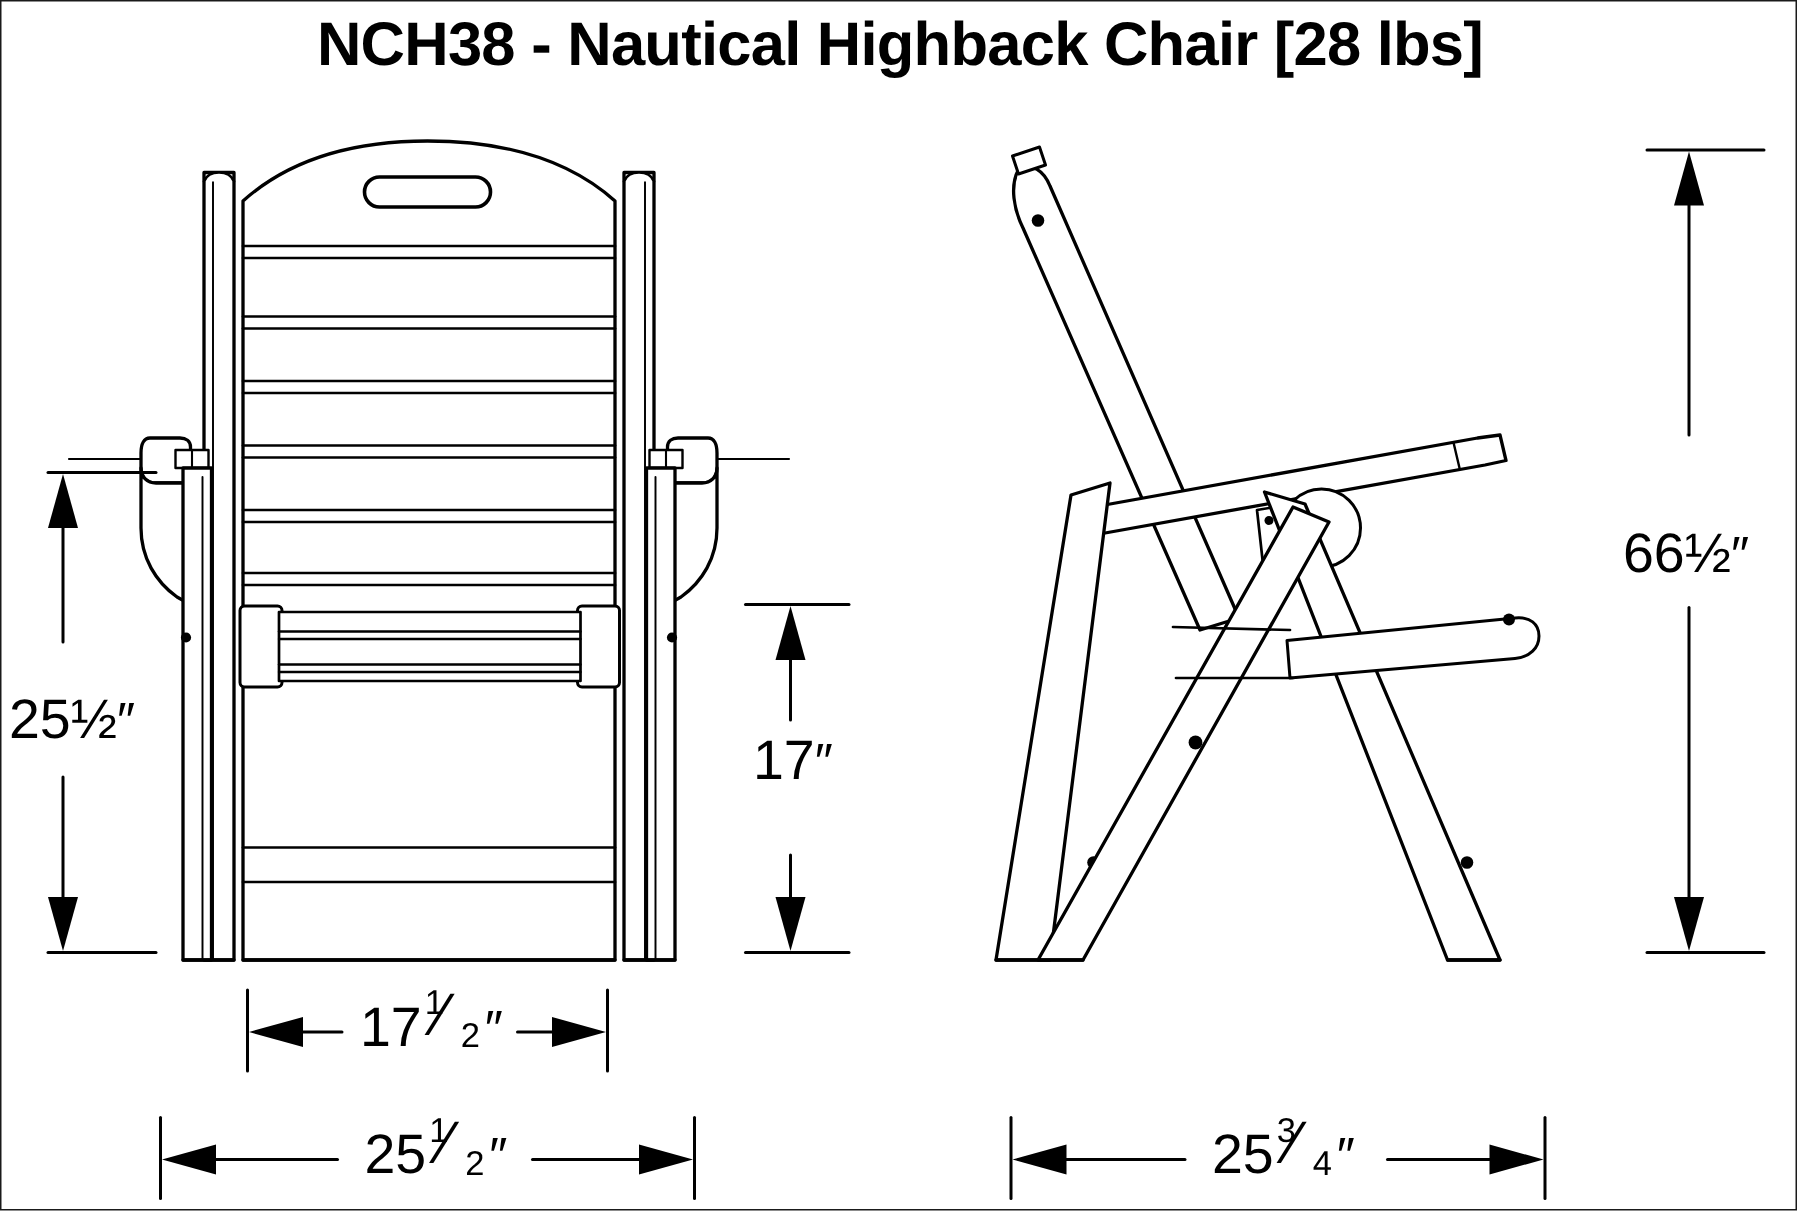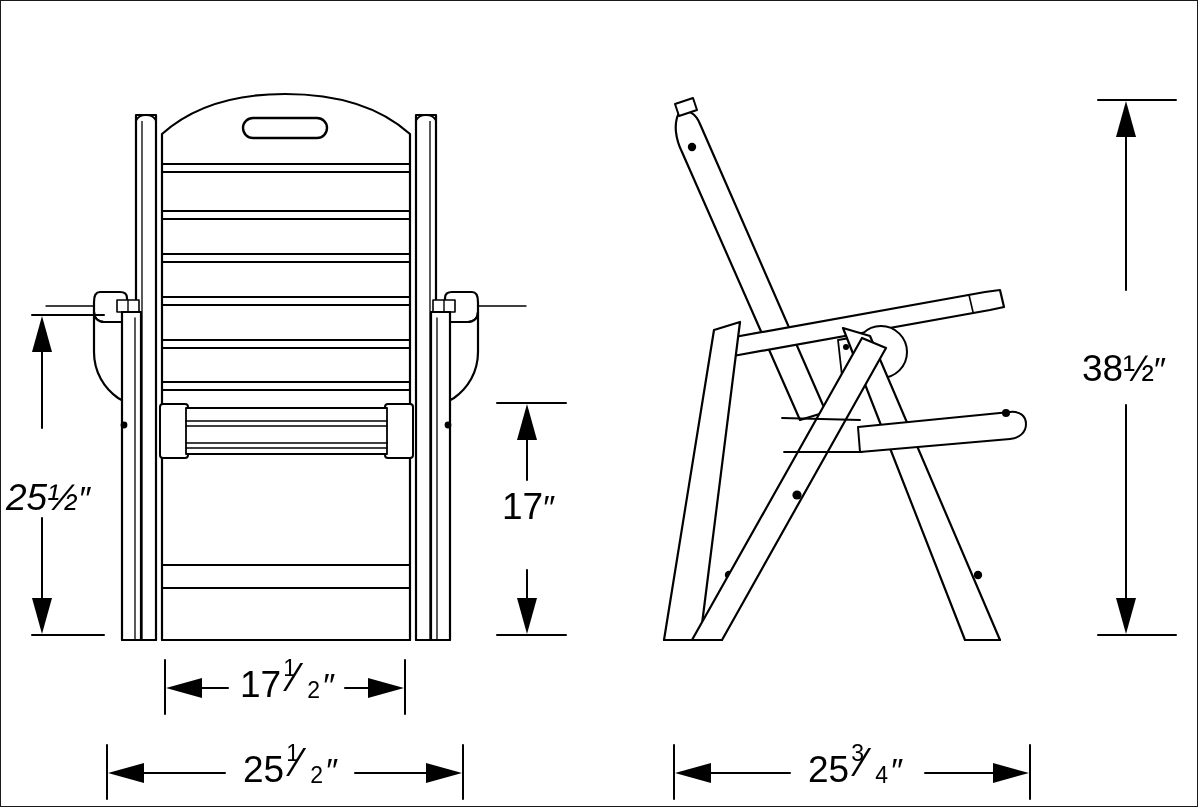--- a/index.html
+++ b/index.html
@@ -86,20 +86,21 @@
     font-size: 34px;
   }
 </style>
 </head>
 <body>
 
 <div id="page">
 
   <div id="page-border"></div>
 
+  <div id="title">NCH38 - Nautical Highback Chair [28 lbs]</div>
 
   <svg class="drawing" width="1200" height="809" viewBox="0 0 1200 809" fill="none" stroke="#000" stroke-width="2.2" stroke-linejoin="round" stroke-linecap="round">
 
     <g>
 
       <path d="M 162,134 C 200,100 250,94 285,94 C 320,94 372,100 410,134
                L 410,640 L 162,640 Z" fill="#fff"></path>
 
       <rect x="243" y="118" width="84" height="20" rx="10" ry="10" fill="#fff" stroke-width="2.4"></rect>
 
@@ -288,30 +289,30 @@
     <g stroke-width="2.0">
       <line x1="674" y1="745" x2="674" y2="799"></line>
       <line x1="1030" y1="745" x2="1030" y2="799"></line>
       <line x1="681" y1="773" x2="790" y2="773"></line>
       <line x1="925" y1="773" x2="1023" y2="773"></line>
       <polygon points="675,773 711,763 711,783" fill="#000" stroke="none"></polygon>
       <polygon points="1029,773 993,763 993,783" fill="#000" stroke="none"></polygon>
     </g>
   </svg>
 
-  <div class="dimtext" style="left:6px; top:479px;font-style:italic;">
+  <div class="dimtext" style="left:6px; top:461px;">
     <span>25</span><span class="frac">½</span><span class="inchmark">″</span>
   </div>
 
   <div class="dimtext" style="left:502px; top:488px;text-align:right;">
     <span>17</span><span class="inchmark">″</span>
   </div>
 
   <div class="dimtext" style="left:1082px; top:350px;">
-    <span>38</span><span class="frac">½</span><span class="inchmark">″</span>
+    <span>66</span><span class="frac">½</span><span class="inchmark">″</span>
   </div>
 
   <div class="dimtext" style="left:240px; top:666px;">
     <span>17</span><span class="stackfrac"><span class="num">1</span><span class="sl">⁄</span><span class="den">2</span></span><span class="inchmark">″</span>
   </div>
 
   <div class="dimtext" style="left:243px; top:751px;">
     <span>25</span><span class="stackfrac"><span class="num">1</span><span class="sl">⁄</span><span class="den">2</span></span><span class="inchmark">″</span>
   </div>
 

